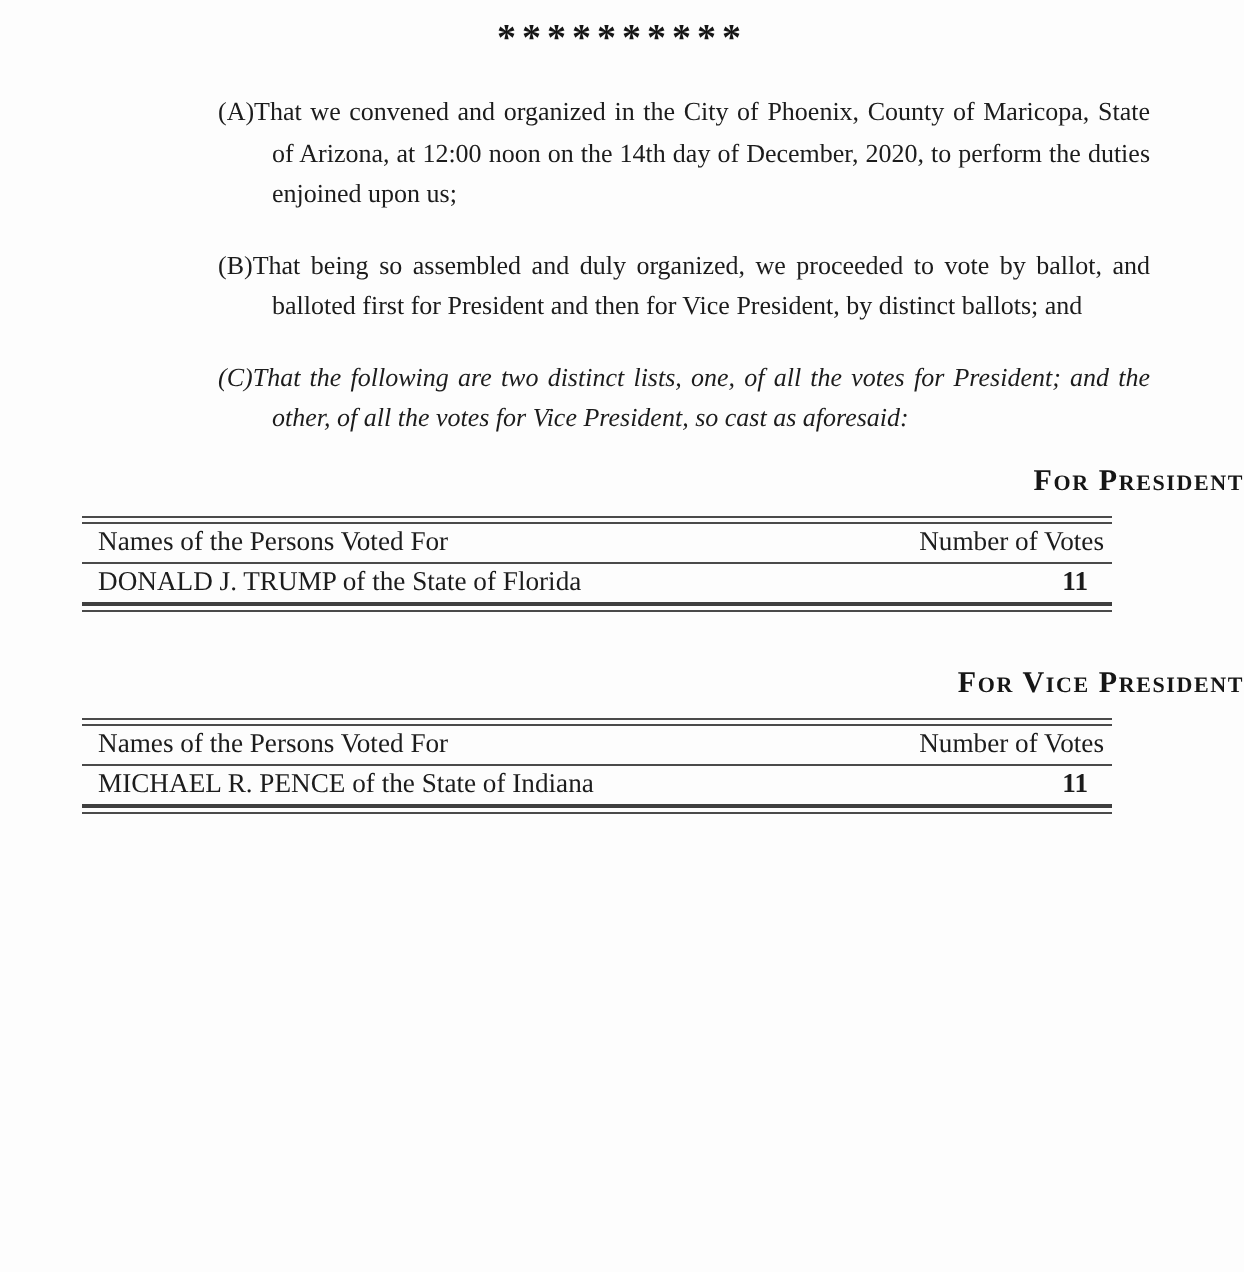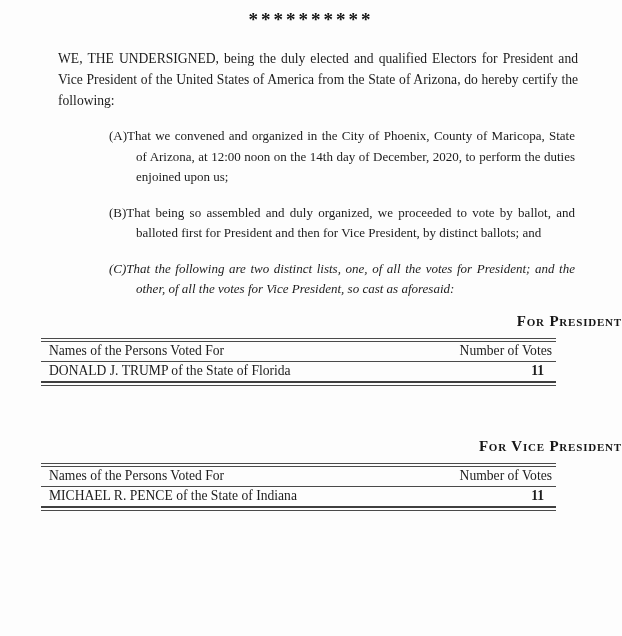--- a/index.html
+++ b/index.html
@@ -53,21 +53,21 @@
   .item:last-child { margin-bottom: 0; font-style: italic; }
   .section-heading {
     text-align: right;
     font-weight: bold;
     font-variant: small-caps;
     font-size: 15px;
     letter-spacing: 0.8px;
     color: #161616;
   }
   .heading-president { margin-top: 13px; }
-  .heading-vice-president { margin-top: 52px; padding-left: 35px; }
+  .heading-vice-president { margin-top: 28px; padding-left: 35px; }
   .table-wrap {
     margin: 8px 66px 0 41px;
     border-top: 1.5px solid #4a4a4a;
     border-bottom: 1px solid #4a4a4a;
     padding-top: 2px;
     padding-bottom: 2px;
   }
   table.votes {
     width: 100%;
     border-collapse: collapse;
@@ -83,21 +83,20 @@
   .col-votes { text-align: right; padding-right: 4px !important; white-space: nowrap; }
   tr.data-row .col-votes { font-weight: bold; padding-right: 12px !important; }
 </style>
 </head>
 <body>
 
 <div class="doc">
 
   <div class="separator">**********</div>
 
-  <p class="intro">WE, THE UNDERSIGNED, being the duly elected and qualified Electors for President and Vice President of the United States of America from the State of Arizona, do hereby certify the following:</p>
 
   <div class="items">
     <div class="item"><span>(A)</span><span>That we convened and organized in the City of Phoenix, County of Maricopa, State of Arizona, at 12:00 noon on the 14th day of December, 2020, to perform the duties enjoined upon us;</span></div>
     <div class="item"><span>(B)</span><span>That being so assembled and duly organized, we proceeded to vote by ballot, and balloted first for President and then for Vice President, by distinct ballots; and</span></div>
     <div class="item"><span>(C)</span><span>That the following are two distinct lists, one, of all the votes for President; and the other, of all the votes for Vice President, so cast as aforesaid:</span></div>
   </div>
 
   <div class="section-heading heading-president">For President</div>
 
   <div class="table-wrap">

